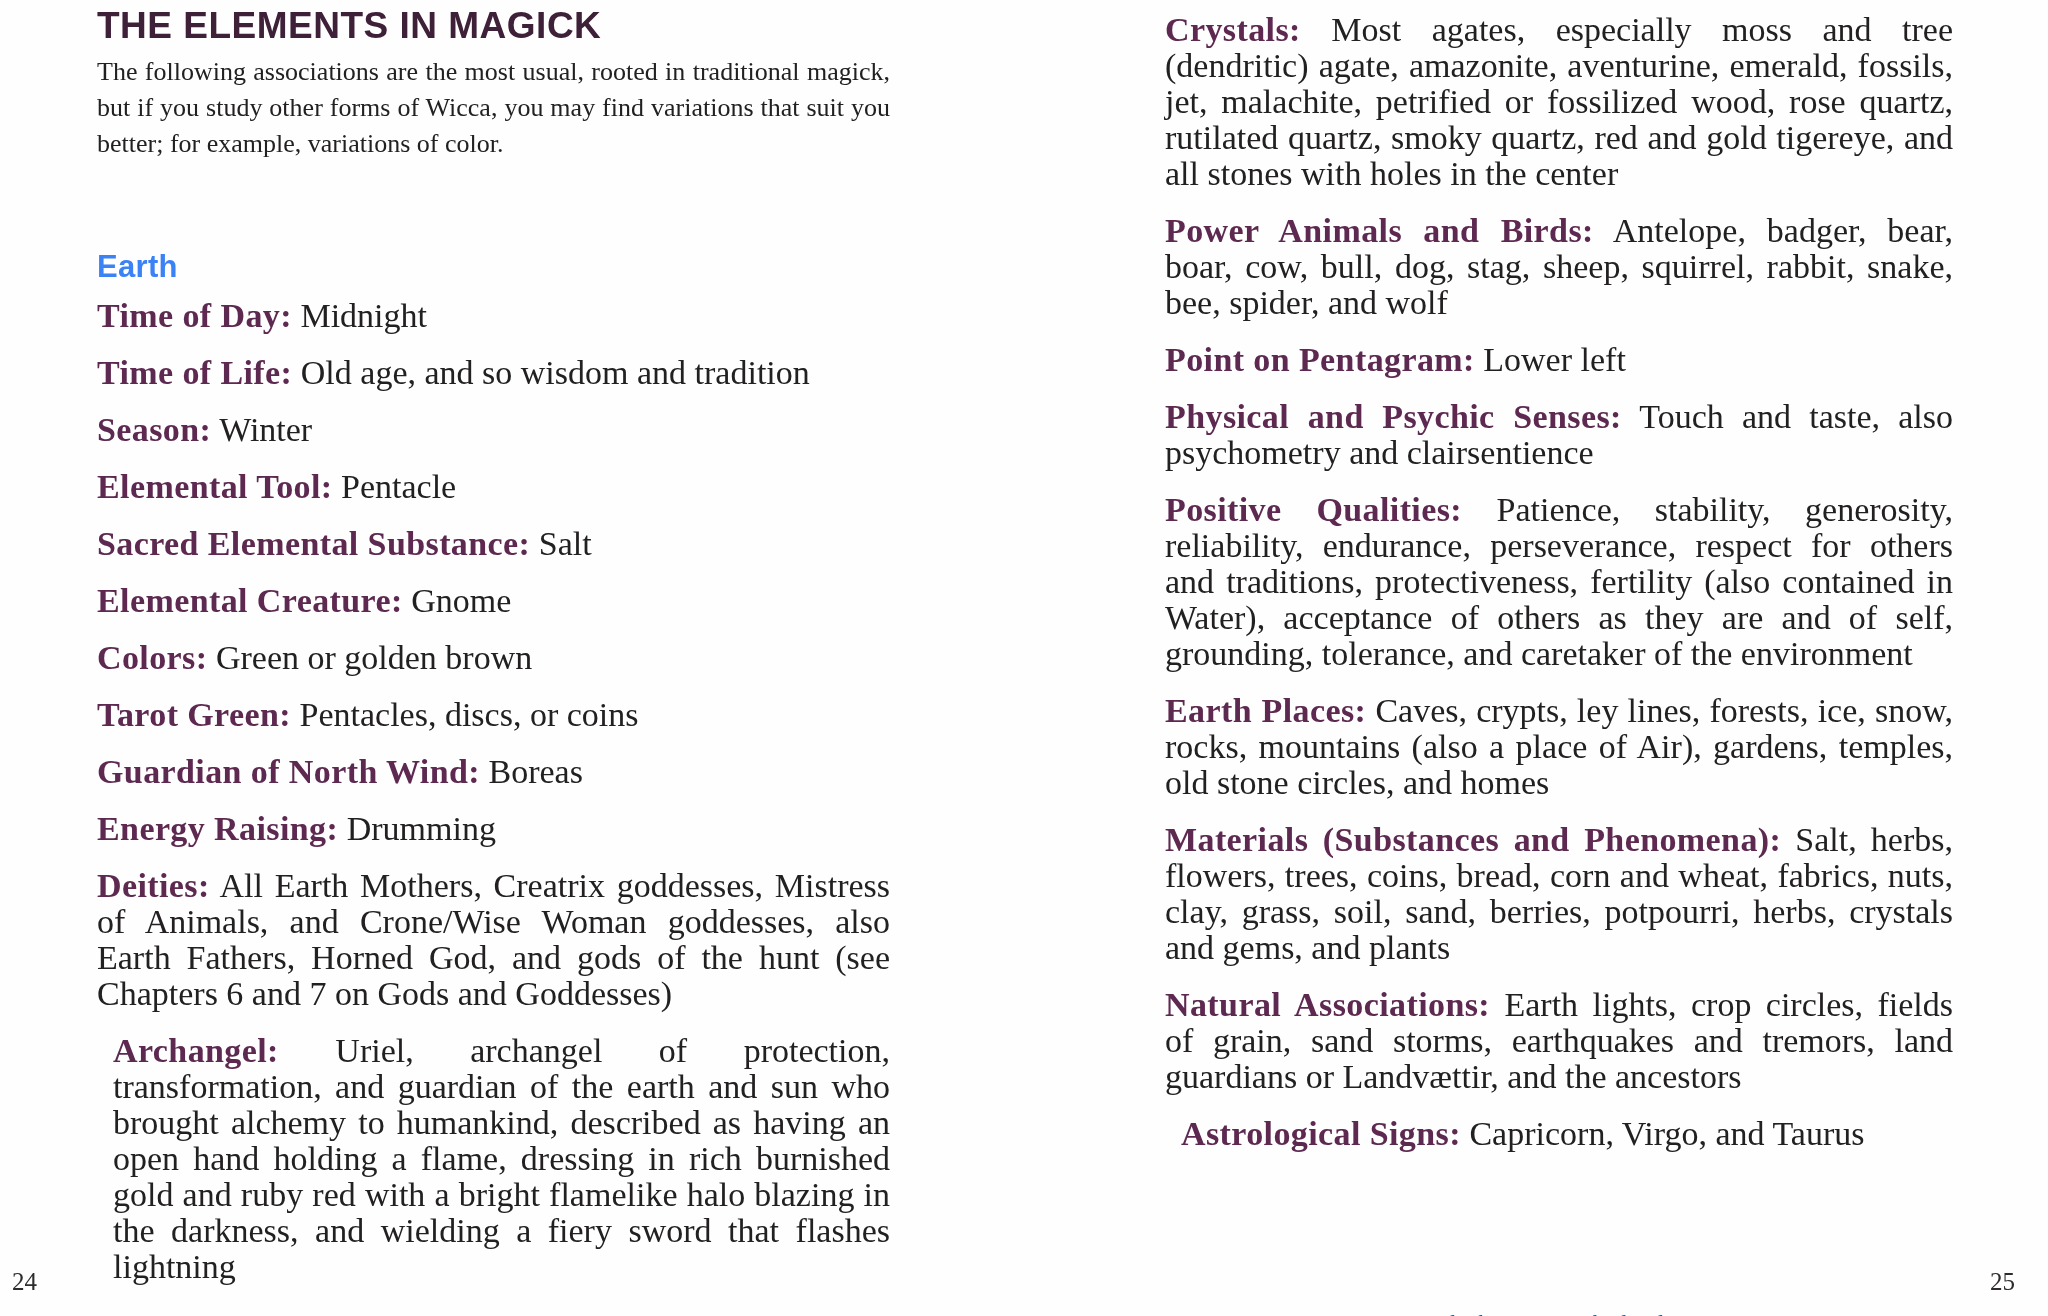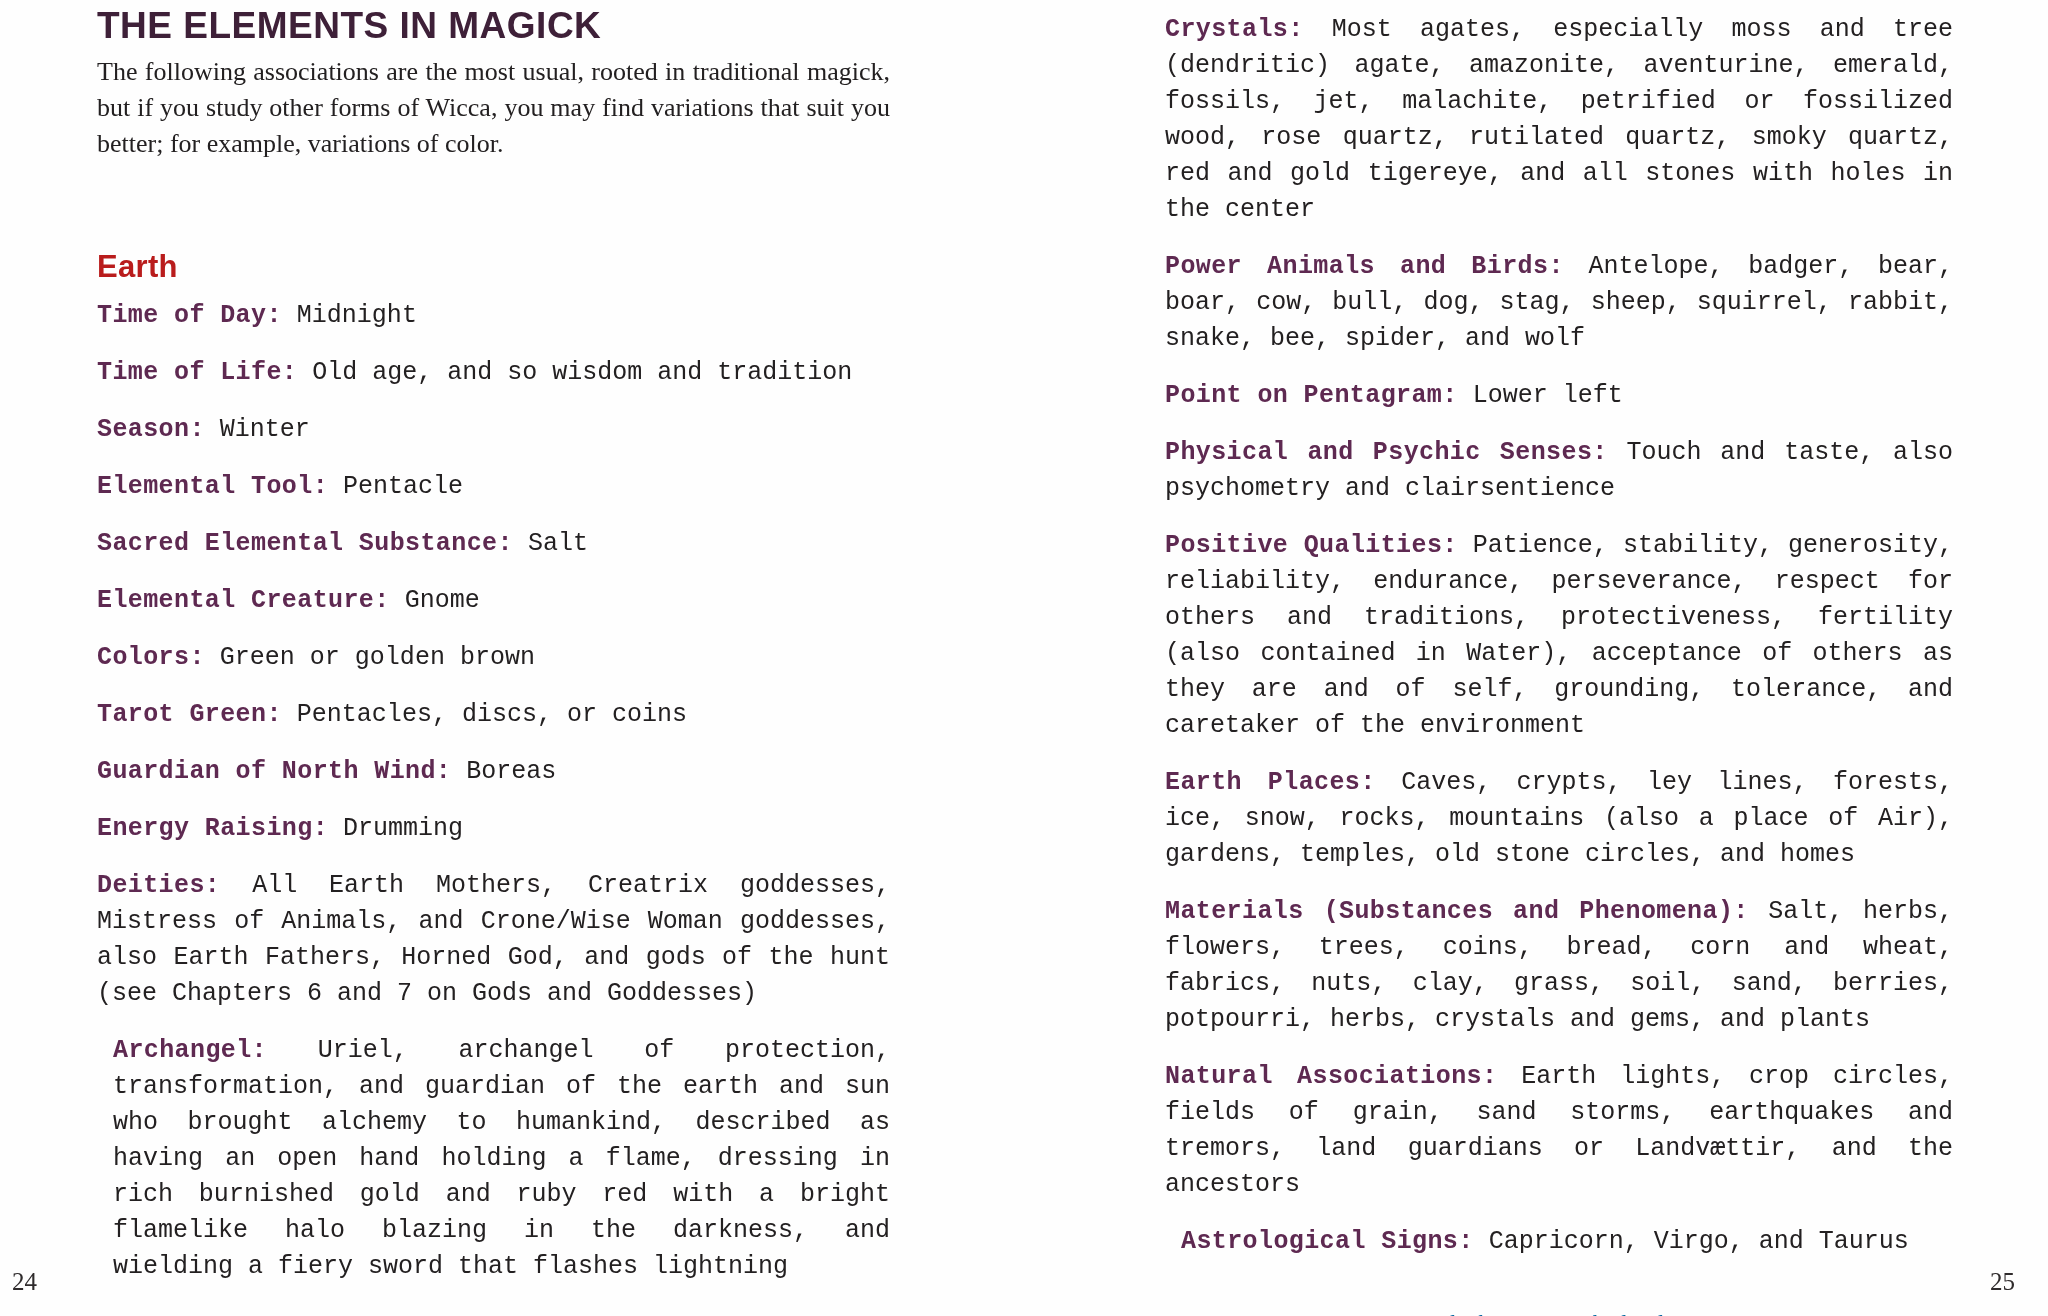--- a/index.html
+++ b/index.html
@@ -19,25 +19,25 @@
     font-size:37px;font-weight:700;letter-spacing:.5px;
     color:#3e2038;margin:0;line-height:40px;
   }
   p.intro{
     font-size:26px;line-height:36px;margin:8px 0 0 0;
     text-align:justify;hyphens:auto;
   }
   h2.section-heading{
     font-family:"Liberation Sans","DejaVu Sans",sans-serif;
     font-size:31px;font-weight:700;letter-spacing:.3px;
-    color:#b91c1c;margin:86px 0 12px 0;line-height:38px;
+    color:#3b82f6;margin:86px 0 12px 0;line-height:38px;
   }
   p.entry{
-    font-size:25px;line-height:36px;margin:0 0 21px 0;
-    text-align:justify;hyphens:auto;font-family:Liberation Mono, monospace;
+    font-size:34px;line-height:36px;margin:0 0 21px 0;
+    text-align:justify;hyphens:auto;
   }
   p.entry:last-child{margin-bottom:0;margin-left:16px;}
   .lbl{font-weight:700;color:#5e2951;letter-spacing:.4px;}
   .footer-item{position:absolute;white-space:nowrap;}
   .page-num{font-size:25px;color:#2f2b2c;top:1268px;}
   .running-head{font-size:23px;color:#0369a1;letter-spacing:3.5px;top:1311px;}
   #pgnum-left{left:12px;}
   #run-left{left:322px;}
   #run-right{left:1331px;}
   #pgnum-right{left:1990px;}

